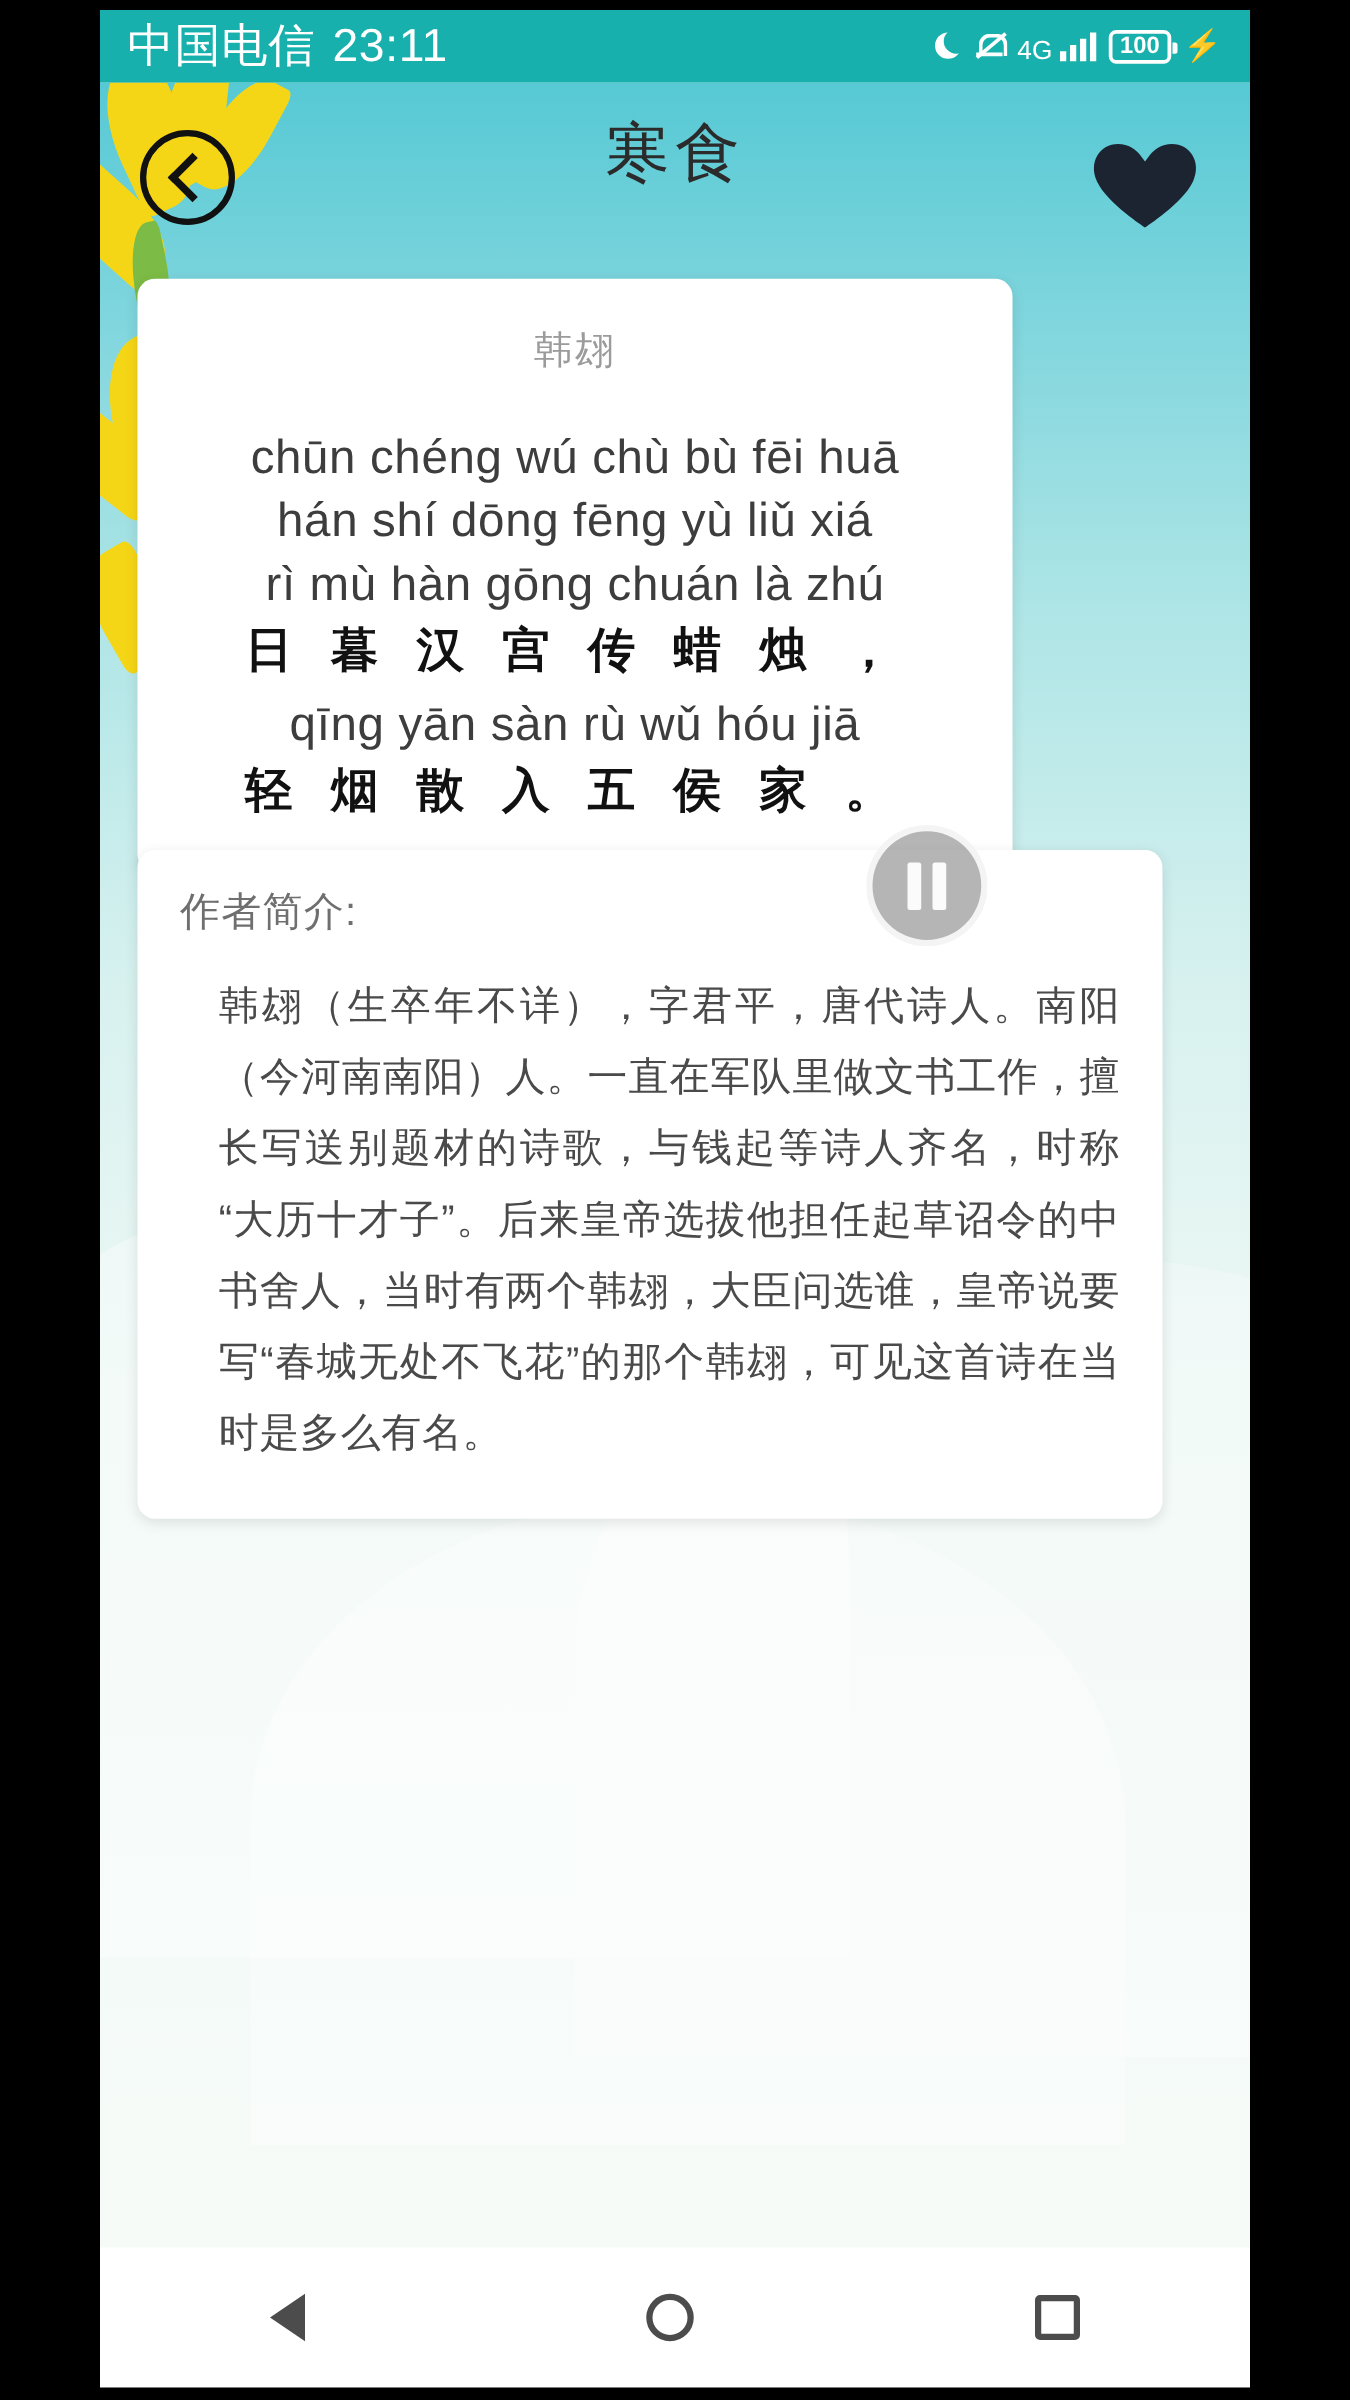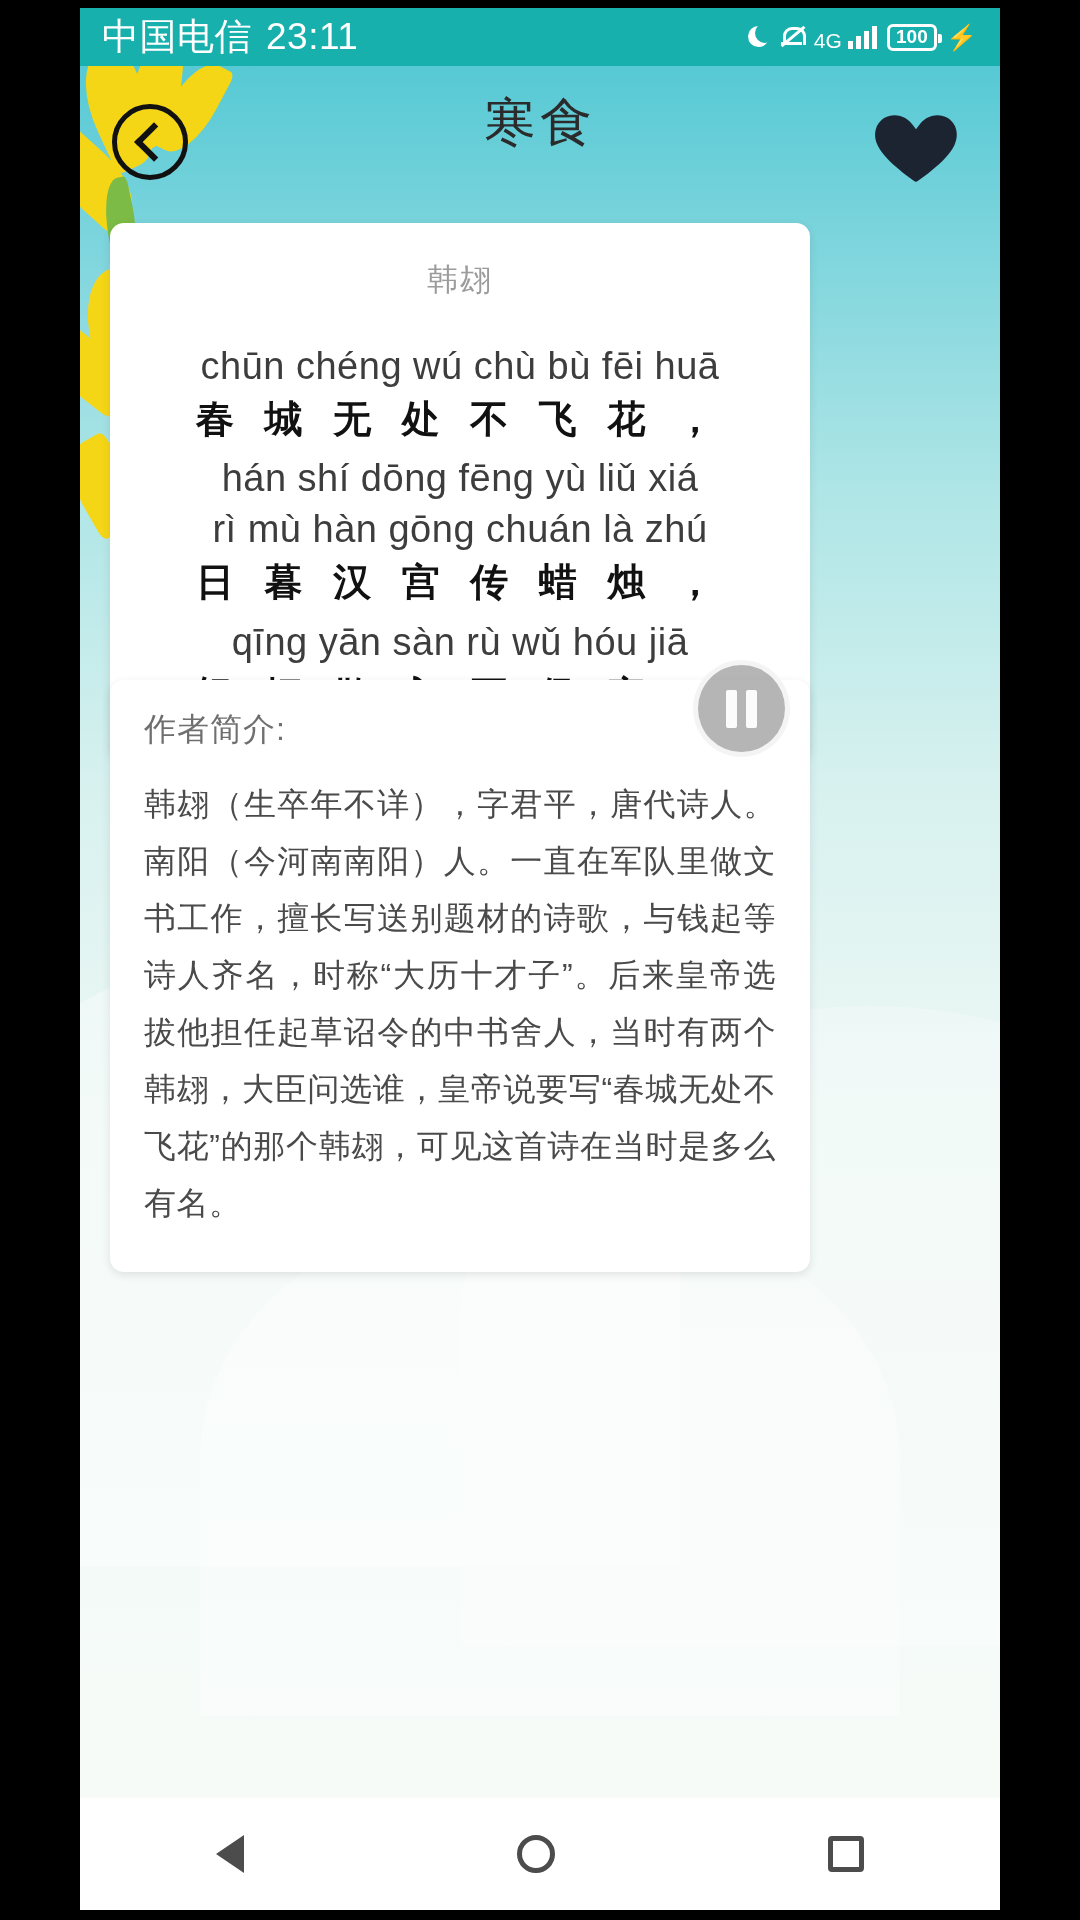--- a/index.html
+++ b/index.html
@@ -320,36 +320,37 @@
   .pause-fab i {
     display: block;
     width: 11px; height: 38px;
     background: rgba(255,255,255,0.95);
     border-radius: 2px;
   }
 
   
   .intro-card {
     left: 30px; top: 672px;
-    width: 700px;
+    width: 820px;
     padding: 28px 34px 40px;
     box-sizing: border-box;
   }
   .intro-label {
     font-size: 32px;
     color: #6f6f6f;
     margin-bottom: 24px;
     letter-spacing: 1px;
   }
   .intro-body {
     font-size: 32px;
     color: #4a4a4a;
     line-height: 1.78;
     text-align: justify;
     letter-spacing: 0.5px;
+    margin-left: 31px;
   }
 
   
   .navbar {
     position: absolute;
     left: 0; bottom: 0;
     width: 920px; height: 112px;
     background: #ffffff;
     display: flex;
     align-items: center;
@@ -441,21 +442,20 @@
         <svg width="96" height="96" viewBox="0 0 24 24">
           <path fill="#1c2432" d="M12 21s-7.6-4.9-9.6-9.2C.6 7.9 3 4.3 6.6 4.3c2.1 0 3.6 1.1 4.5 2.3l.9 1.2.9-1.2c.9-1.2 2.4-2.3 4.5-2.3 3.6 0 6 3.6 4.2 7.5C19.6 16.1 12 21 12 21z"></path>
         </svg>
       </div>
     </div>
 
     <div class="card poem-card">
       <div class="author">韩翃</div>
 
       <div class="line-pinyin">chūn chéng wú chù bù fēi huā</div>
-      <div class="line-hanzi">春 城 无 处 不 飞 花 ，</div>
 
       <div class="line-pinyin">hán shí dōng fēng yù liǔ xiá</div>
 
       <div class="line-pinyin">rì mù hàn gōng chuán là zhú</div>
       <div class="line-hanzi">日 暮 汉 宫 传 蜡 烛 ，</div>
 
       <div class="line-pinyin">qīng yān sàn rù wǔ hóu jiā</div>
       <div class="line-hanzi">轻 烟 散 入 五 侯 家 。</div>
     </div>
 

